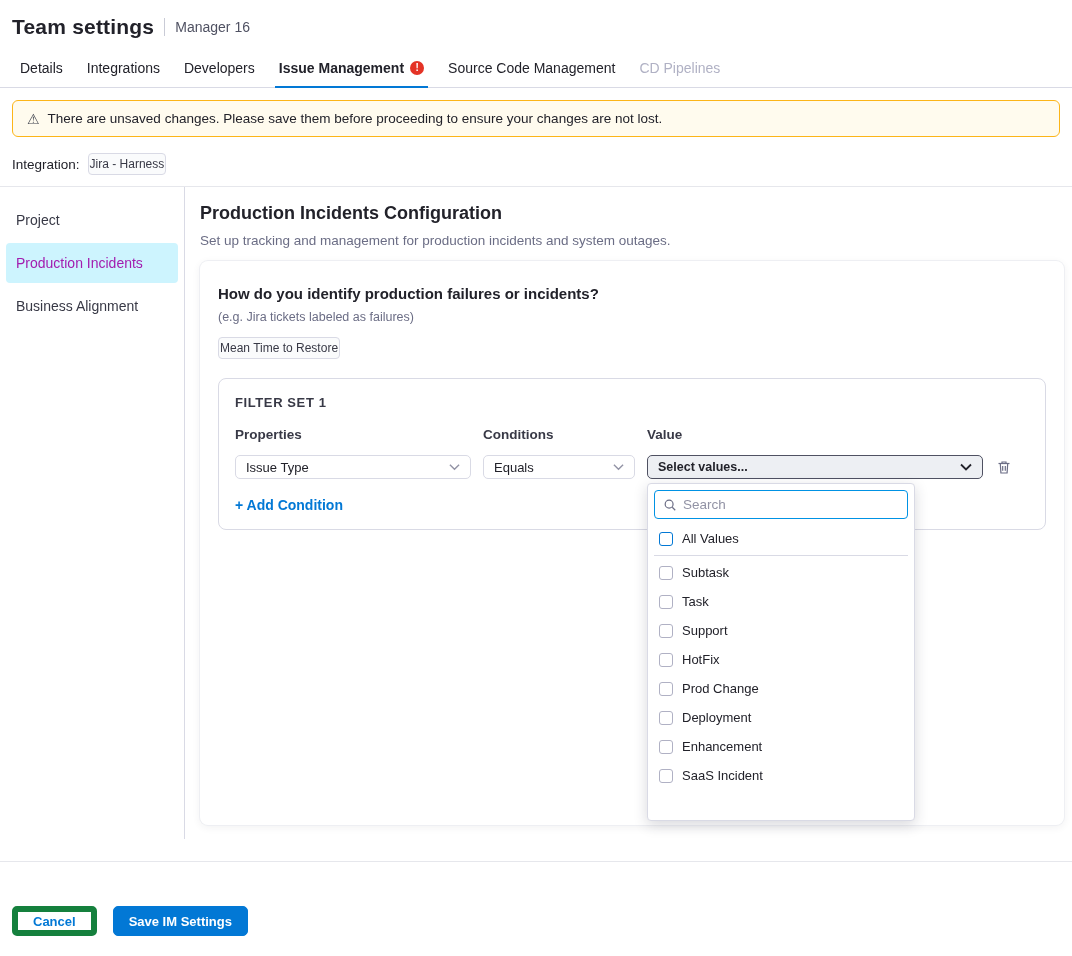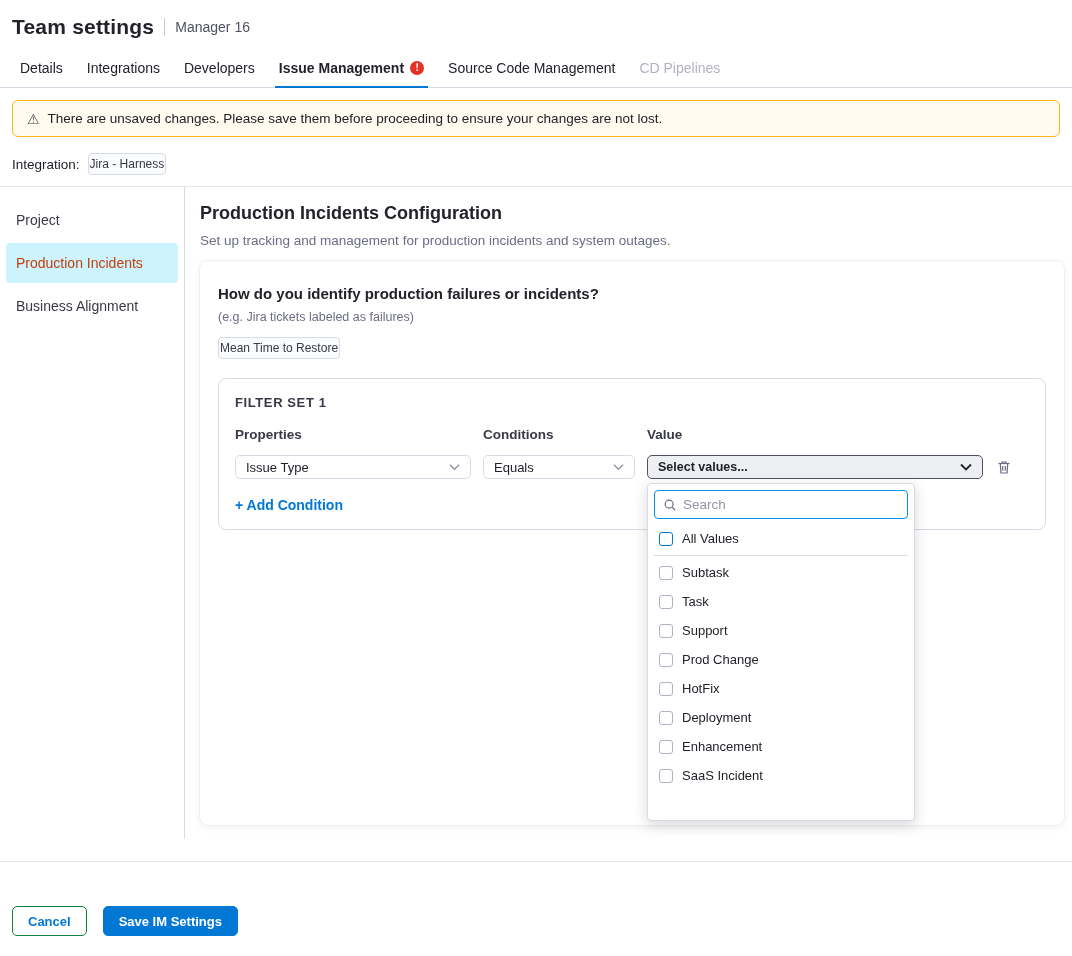--- a/index.html
+++ b/index.html
@@ -27,21 +27,21 @@
 
   
   .int-row { display:flex; align-items:center; gap:8px; padding:4px 12px 11px; font-size:13.5px; }
   .chip { border:1px solid #D9DAE5; background:#FAFBFC; border-radius:4px; padding:3px 1px; font-size:12px; color:#383946; display:inline-block; }
   .divider { height:1px; background:#E6E7EC; }
 
   
   .content { display:flex; min-height:652px; align-items:stretch; }
   .sidebar { width:185px; border-right:1px solid #D9DAE5; padding-top:10px; flex:none; }
   .side-item { padding:12px 10px; margin:3px 6px; font-size:14px; color:#383946; cursor:pointer; border-radius:4px; }
-  .side-item.selected { background:#CDF4FE; color:#c2410c; }
+  .side-item.selected { background:#CDF4FE; color:#a21caf; }
   main { flex:1; padding:16px 8px 0 15px; min-width:0; }
   .main-title { font-size:18px; font-weight:700; }
   .main-sub { font-size:13.5px; color:#6B6D85; margin-top:9px; }
 
   .card { margin-top:13px; background:#fff; border-radius:8px; box-shadow:0 0 0 1px #EEEFF3, 0 2px 8px rgba(40,41,61,.07); padding:24px 18px; min-height:564px; position:relative; }
   .question { font-size:15px; font-weight:700; }
   .hint { font-size:12.5px; color:#6B6D85; margin-top:8px; }
   .metric-chip { margin-top:13px; }
 
   .filter-box { margin-top:19px; border:1px solid #D9DAE5; border-radius:8px; padding:16px; }
@@ -65,21 +65,21 @@
   .option { display:flex; align-items:center; gap:9px; height:29px; padding:0 5px; font-size:13px; color:#22222A; cursor:pointer; }
   .all-values { margin-top:5px; }
   .cb { width:14px; height:14px; border:1.5px solid #B0B1C4; border-radius:3px; background:#fff; flex:none; }
   .cb-blue { border-color:#0278D5; }
   .opt-divider { height:1px; background:#D9DAE5; margin:2px 0; }
 
   
   .footer-divider { height:1px; background:#E6E7EC; margin-top:22px; }
   footer { display:flex; gap:16px; padding:44px 0 0 12px; }
   .btn { height:30px; border-radius:5px; font-size:13px; font-weight:700; padding:0 15px; cursor:pointer; font-family:inherit; }
-  .btn-secondary { background:#fff; border:1px solid #15803d; color:#0278D5; }
+  .btn-secondary { background:#fff; border:6px solid #15803d; color:#0278D5; }
   .btn-primary { background:#0278D5; border:1px solid #0278D5; color:#ffffff; }
 </style>
 </head>
 <body>
 
 <div class="page">
 
   <header class="hdr">
     <h1>Team settings</h1>
     <span class="bar"></span>
@@ -226,26 +226,26 @@
                     </div>
 
 
                     <div class="option">
                       <span class="cb"></span>
                       <span>Support</span>
                     </div>
 
                     <div class="option">
                       <span class="cb"></span>
+                      <span>HotFix</span>
+                    </div>
+
+                    <div class="option">
+                      <span class="cb"></span>
                       <span>Prod Change</span>
-                    </div>
-
-                    <div class="option">
-                      <span class="cb"></span>
-                      <span>HotFix</span>
                     </div>
 
                     <div class="option">
                       <span class="cb"></span>
                       <span>Deployment</span>
                     </div>
 
                     <div class="option">
                       <span class="cb"></span>
                       <span>Enhancement</span>

